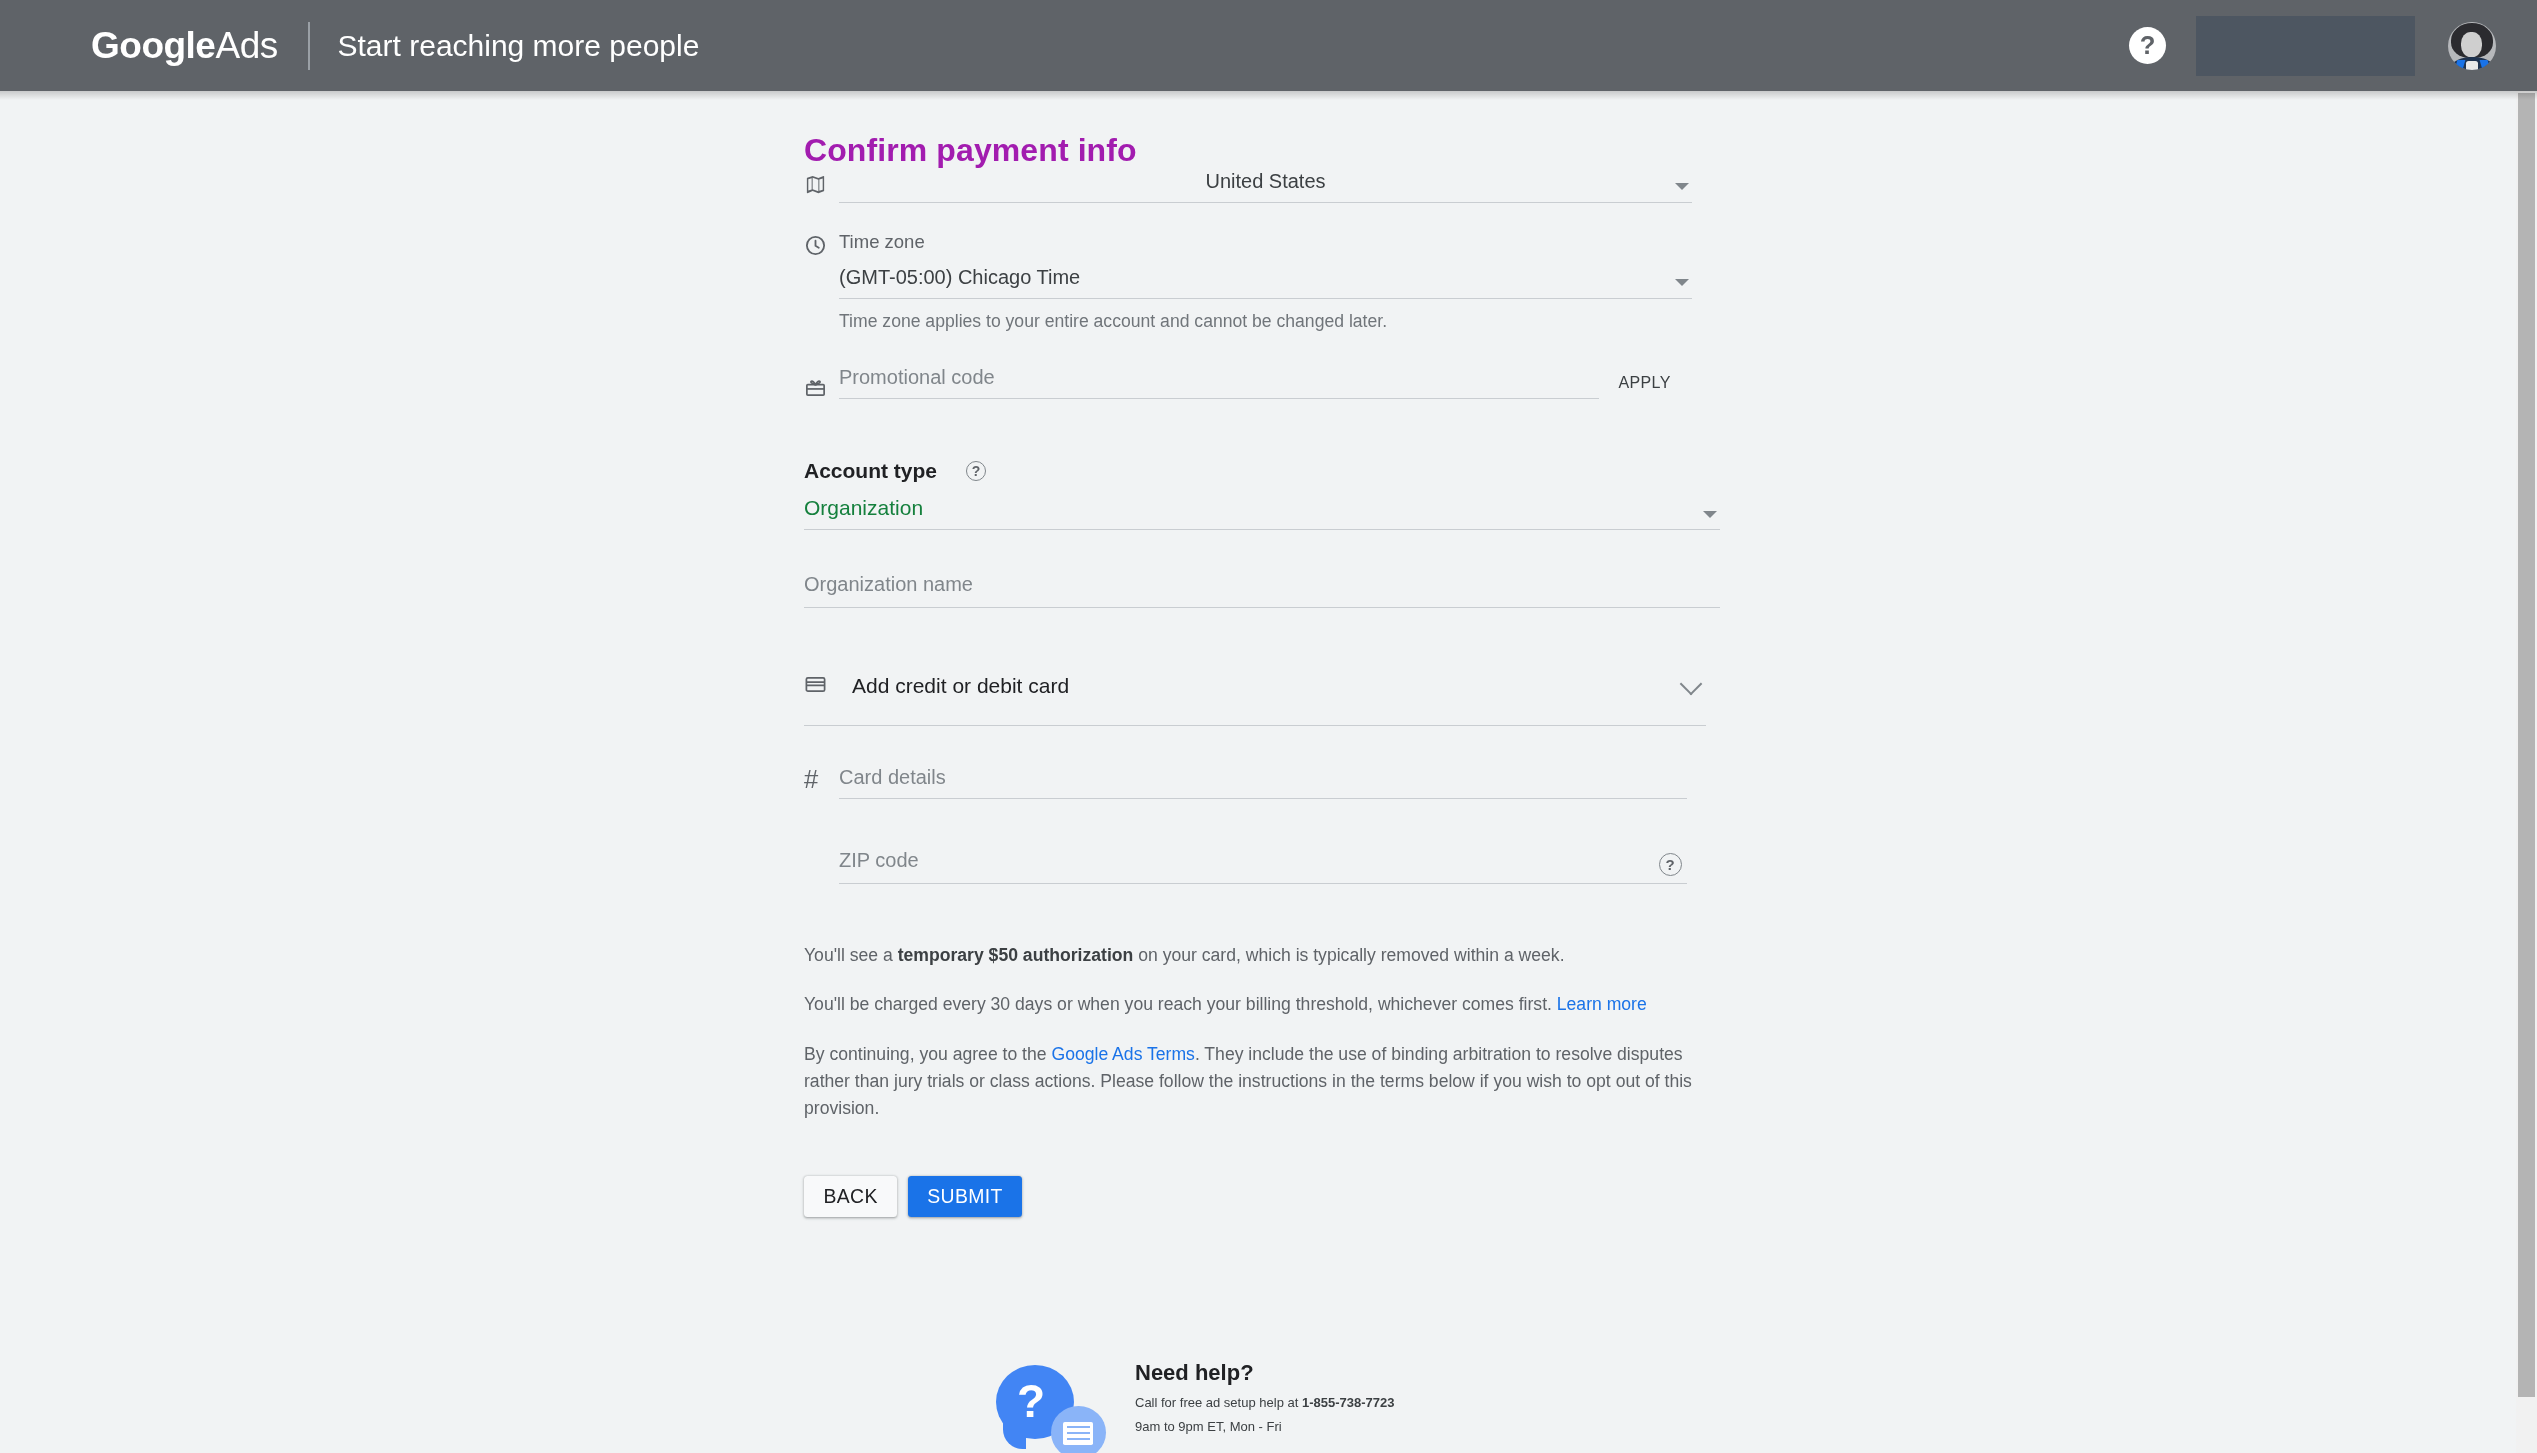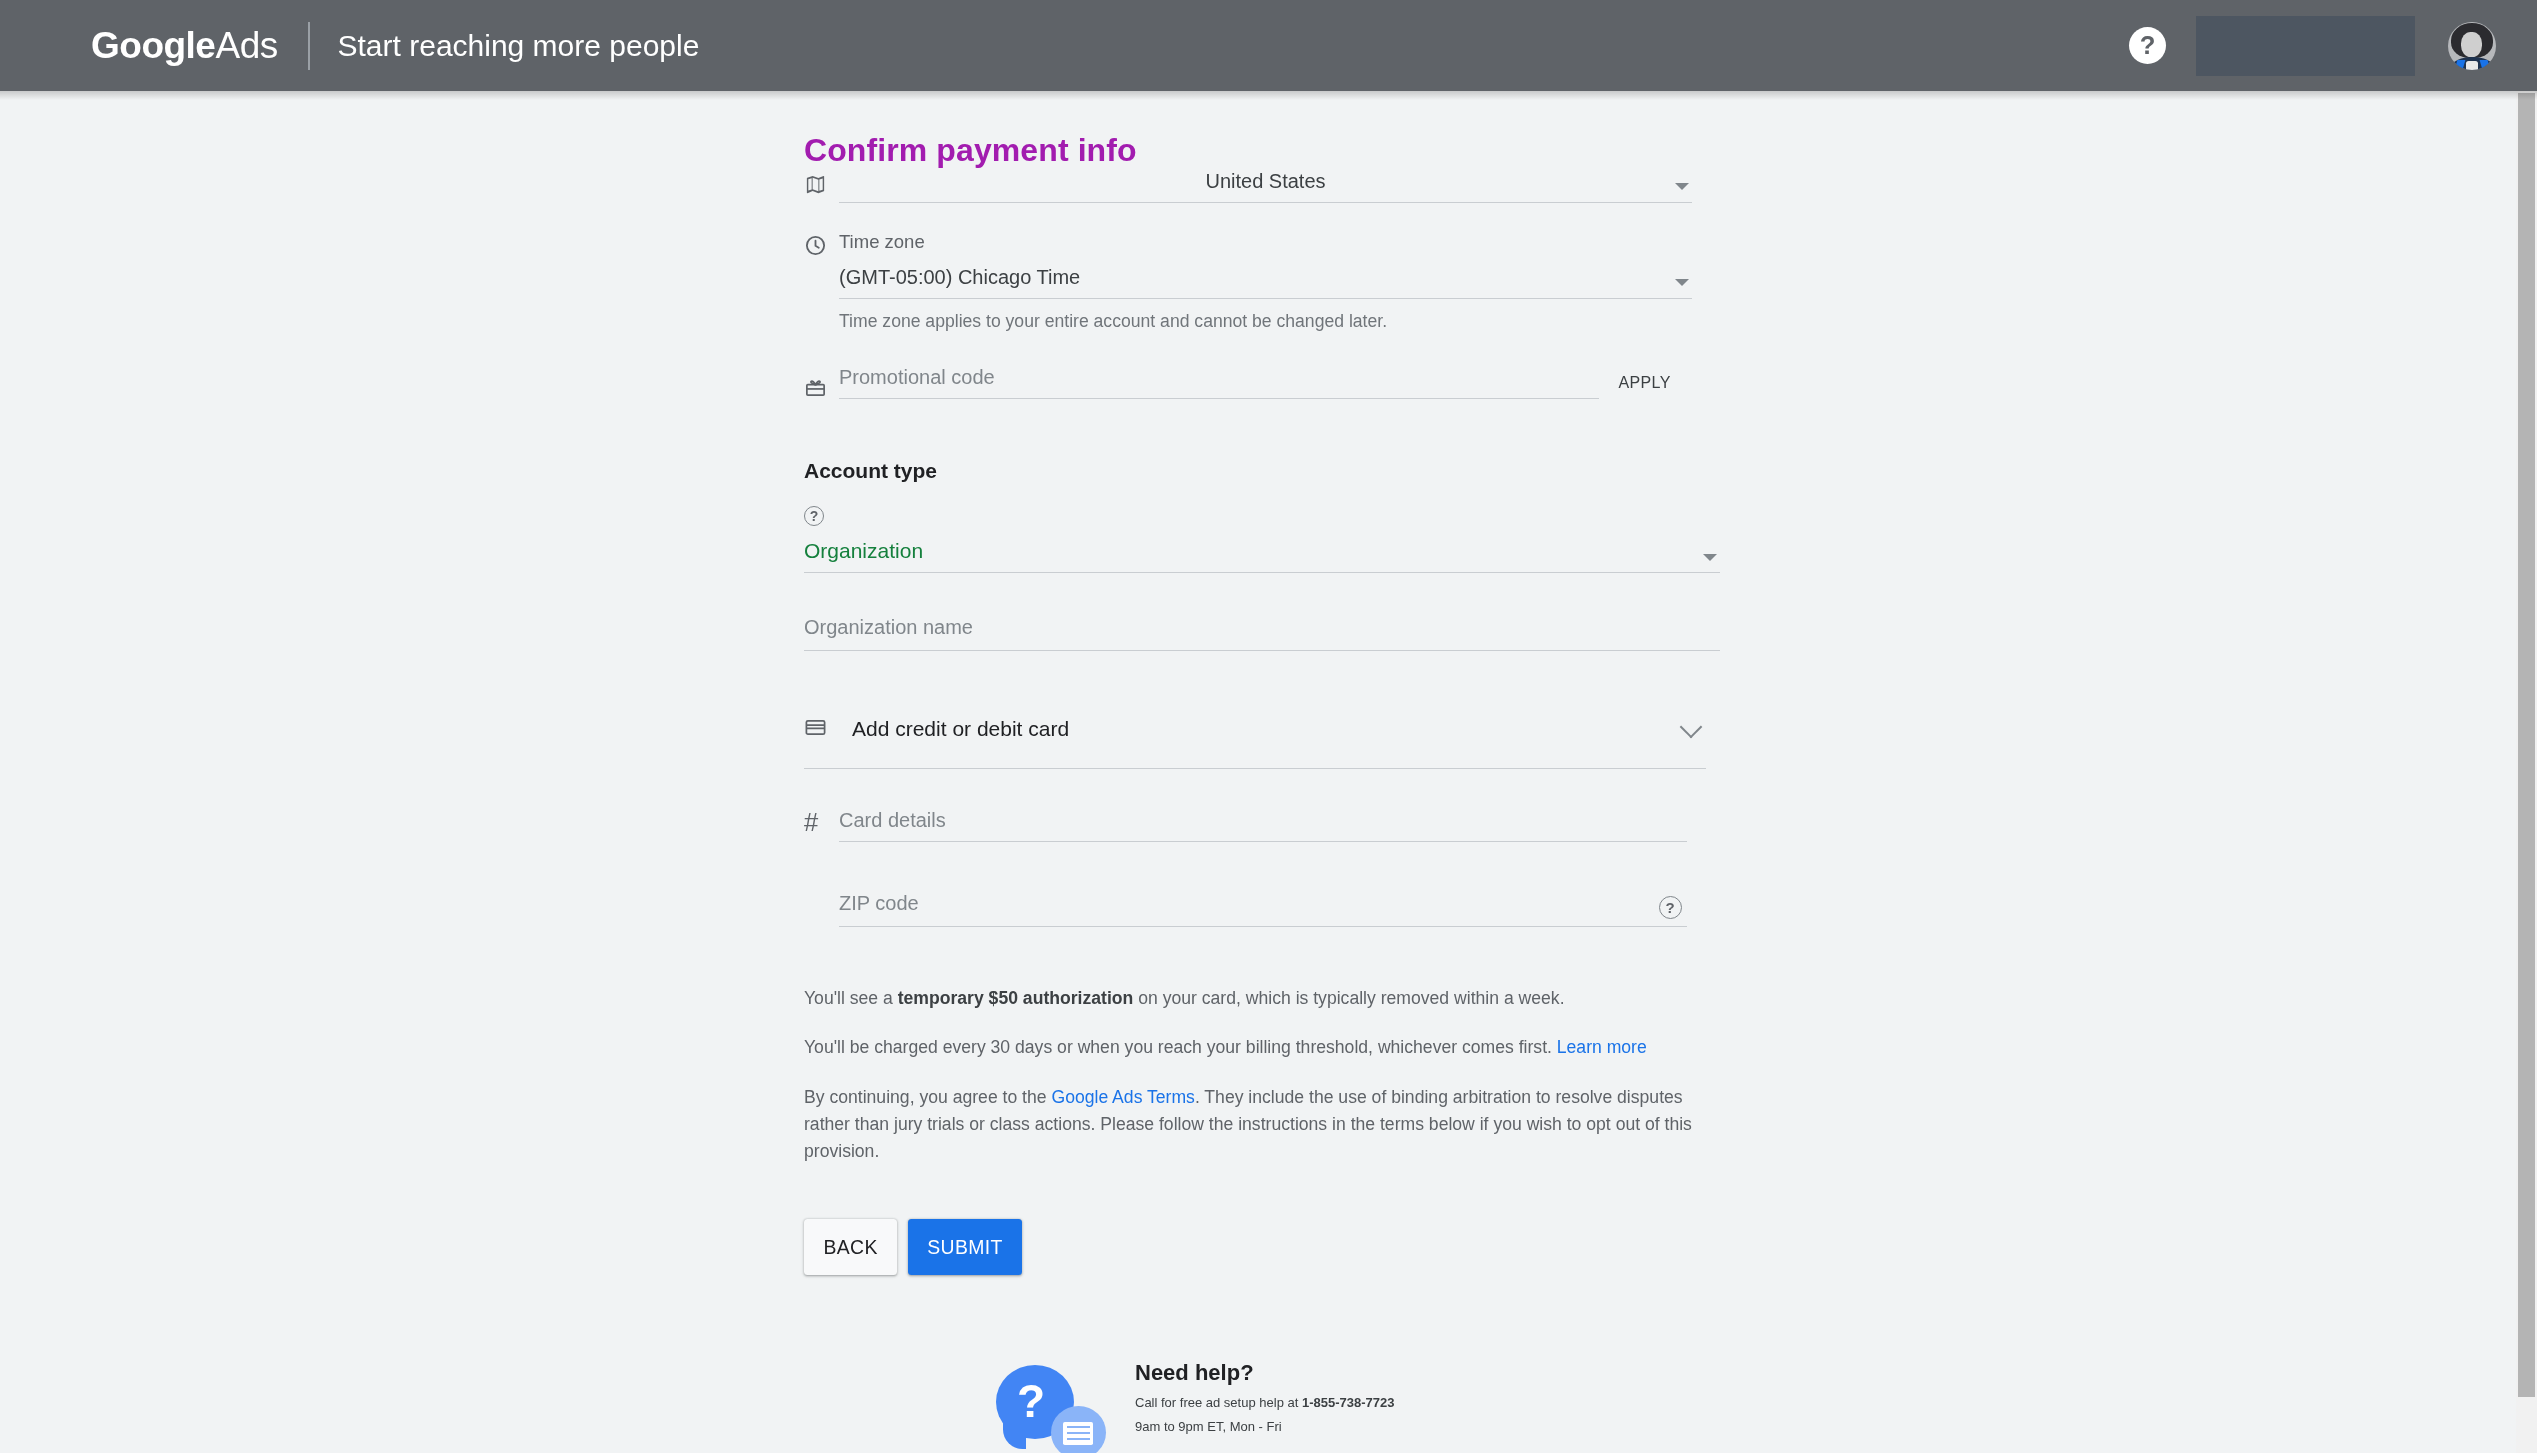--- a/index.html
+++ b/index.html
@@ -261,23 +261,23 @@
     padding-bottom: 7px;
     background: none;
     border: none;
     font-family: inherit;
   }
 
   
   .section-account { margin-top: 60px; }
   .acct-head {
     display: flex;
-    gap: 23px;
+    align-items: center;
+    gap: 29px;
     margin-bottom: 12.3px;
-    flex-direction: column;
   }
   .acct-label {
     font-size: 21px;
     font-weight: 700;
     color: #202124;
   }
   .q-circle {
     width: 20px; height: 20px;
     border-radius: 50%;
     border: 1.8px solid #80868b;
@@ -384,21 +384,21 @@
     align-items: center;
     gap: 10.6px;
   }
   .btn {
     font-family: inherit;
     font-size: 19.4px;
     letter-spacing: 0.4px;
     border: none;
     border-radius: 3.5px;
     cursor: pointer;
-    height: 56px;
+    height: 41px;
     padding: 0 19.4px;
   }
   .btn-back {
     background: #f8f9fa;
     color: #202124;
     font-weight: 400;
     box-shadow: 0 0.9px 1.8px rgba(60,64,67,0.3), 0 0.9px 2.6px 0.9px rgba(60,64,67,0.15);
   }
   .btn-submit {
     background: #1a73e8;

